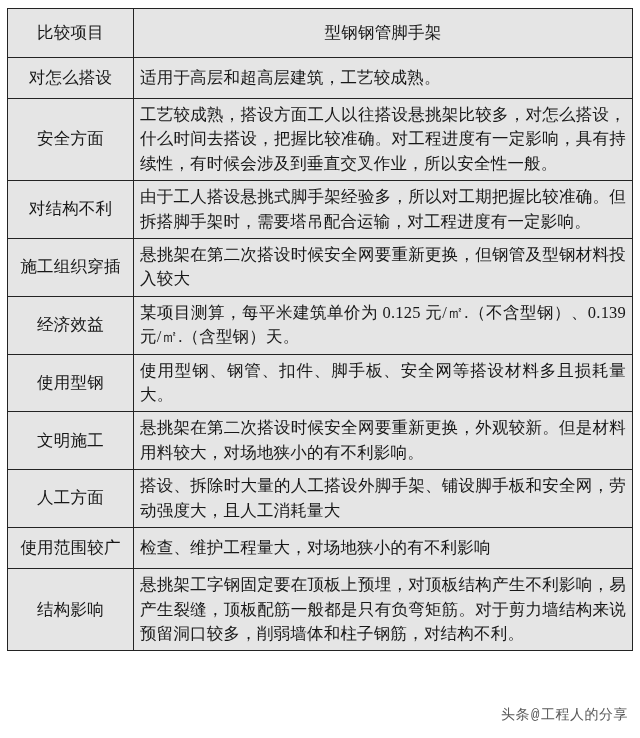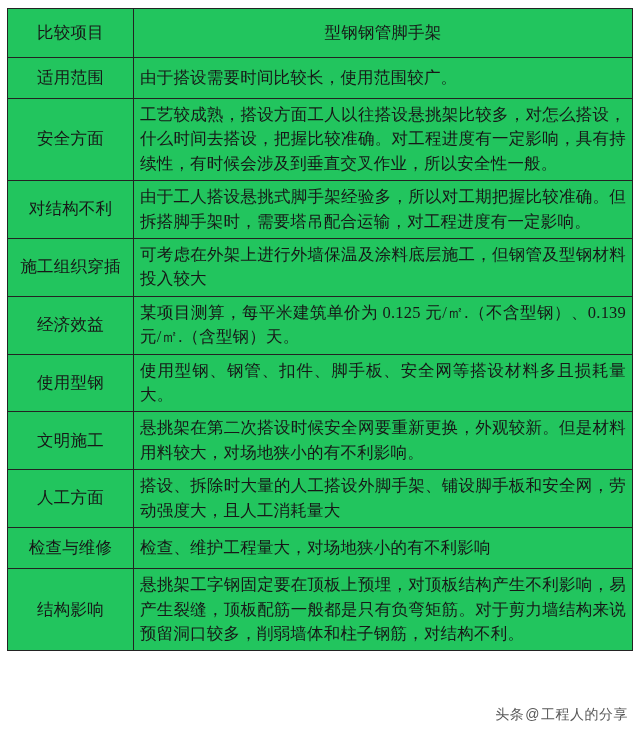--- a/index.html
+++ b/index.html
@@ -20,21 +20,21 @@
     height: 738px;
     background: #ffffff;
   }
   table.cmp {
     position: absolute;
     left: 7px;
     top: 8px;
     width: 625px;
     border-collapse: collapse;
     table-layout: fixed;
-    background: #22c55e;
+    background: #e5e5e5;
   }
   table.cmp col.c-label { width: 126px; }
   table.cmp col.c-body  { width: 499px; }
 
   table.cmp td {
     border: 1.6px solid #232323;
     padding: 4px 6px;
     vertical-align: middle;
     font-size: 16.5px;
     line-height: 1.48;
@@ -61,21 +61,21 @@
   .row-head td { height: 40px; }
   .row-tight td { height: 32px; }
 
   .watermark {
     position: absolute;
     right: 12px;
     bottom: 14px;
     font-size: 14px;
     color: #4a4a4a;
     letter-spacing: 0.5px;
-    font-family: Liberation Sans, sans-serif;
+    font-family: Liberation Mono, monospace;
     white-space: nowrap;
     opacity: 0.92;
   }
   .wm-at { margin: 0 1px; }
 </style>
 </head>
 <body>
 
 <div class="sheet">
 
@@ -85,37 +85,37 @@
       <col class="c-body">
     </colgroup>
     <tbody>
 
       <tr class="row-head">
         <td class="label head">比较项目</td>
         <td class="body head">型钢钢管脚手架</td>
       </tr>
 
       <tr class="row-tight">
-        <td class="label">适用范围</td>
-        <td class="body">由于搭设需要时间比较长，使用范围较广。</td>
+        <td class="label">对怎么搭设</td>
+        <td class="body">适用于高层和超高层建筑，工艺较成熟。</td>
       </tr>
 
       <tr>
         <td class="label">安全方面</td>
         <td class="body">工艺较成熟，搭设方面工人以往搭设悬挑架比较多，对怎么搭设，什么时间去搭设，把握比较准确。对工程进度有一定影响，具有持续性，有时候会涉及到垂直交叉作业，所以安全性一般。</td>
       </tr>
 
       <tr>
         <td class="label">对结构不利</td>
         <td class="body">由于工人搭设悬挑式脚手架经验多，所以对工期把握比较准确。但拆搭脚手架时，需要塔吊配合运输，对工程进度有一定影响。</td>
       </tr>
 
       <tr>
         <td class="label">施工组织穿插</td>
-        <td class="body">可考虑在外架上进行外墙保温及涂料底层施工，但钢管及型钢材料投入较大</td>
+        <td class="body">悬挑架在第二次搭设时候安全网要重新更换，但钢管及型钢材料投入较大</td>
       </tr>
 
       <tr>
         <td class="label">经济效益</td>
         <td class="body">某项目测算，每平米建筑单价为 0.125 元/㎡.（不含型钢）、0.139 元/㎡.（含型钢）天。</td>
       </tr>
 
       <tr>
         <td class="label">使用型钢</td>
         <td class="body">使用型钢、钢管、扣件、脚手板、安全网等搭设材料多且损耗量大。</td>
@@ -125,21 +125,21 @@
         <td class="label">文明施工</td>
         <td class="body">悬挑架在第二次搭设时候安全网要重新更换，外观较新。但是材料用料较大，对场地狭小的有不利影响。</td>
       </tr>
 
       <tr>
         <td class="label">人工方面</td>
         <td class="body">搭设、拆除时大量的人工搭设外脚手架、铺设脚手板和安全网，劳动强度大，且人工消耗量大</td>
       </tr>
 
       <tr class="row-tight">
-        <td class="label">检查与维修</td>
+        <td class="label">使用范围较广</td>
         <td class="body">检查、维护工程量大，对场地狭小的有不利影响</td>
       </tr>
 
       <tr>
         <td class="label">结构影响</td>
         <td class="body">悬挑架工字钢固定要在顶板上预埋，对顶板结构产生不利影响，易产生裂缝，顶板配筋一般都是只有负弯矩筋。对于剪力墙结构来说预留洞口较多，削弱墙体和柱子钢筋，对结构不利。</td>
       </tr>
 
     </tbody>
   </table>

